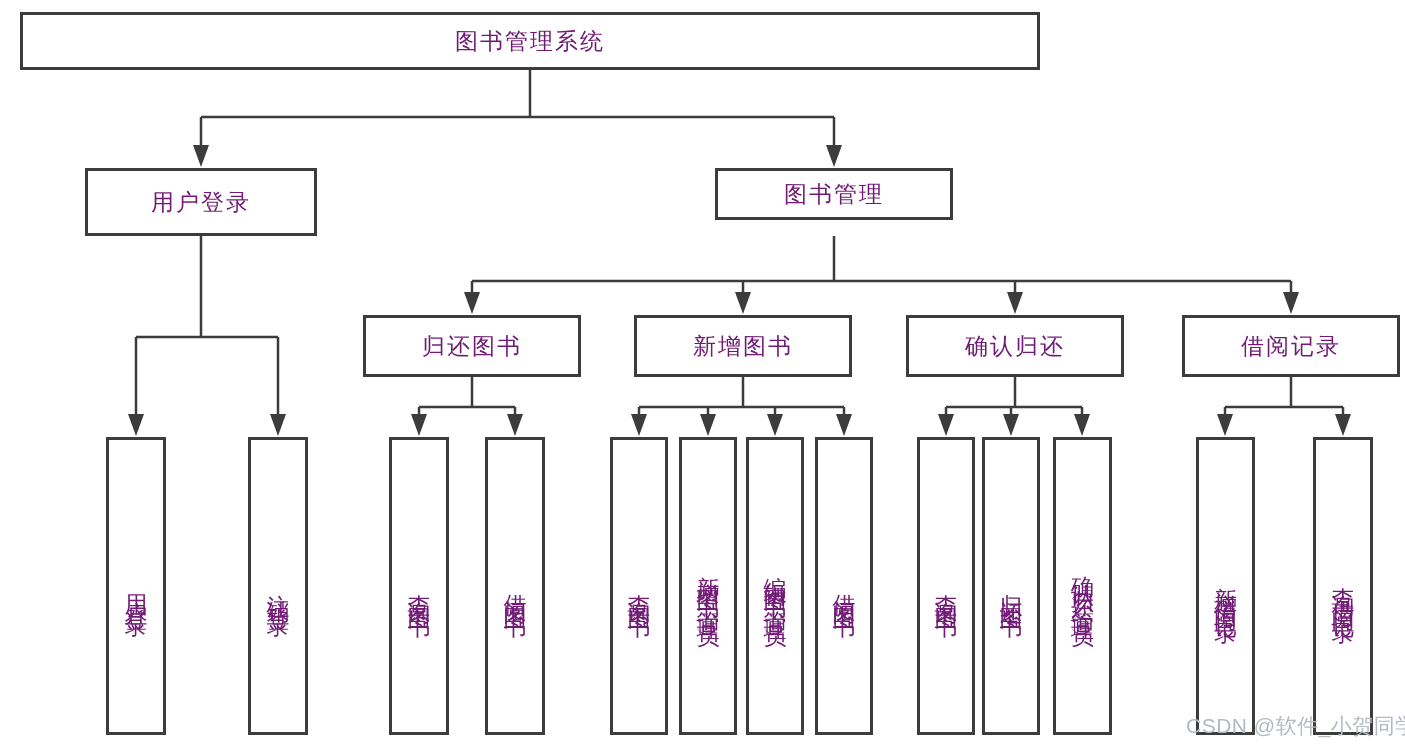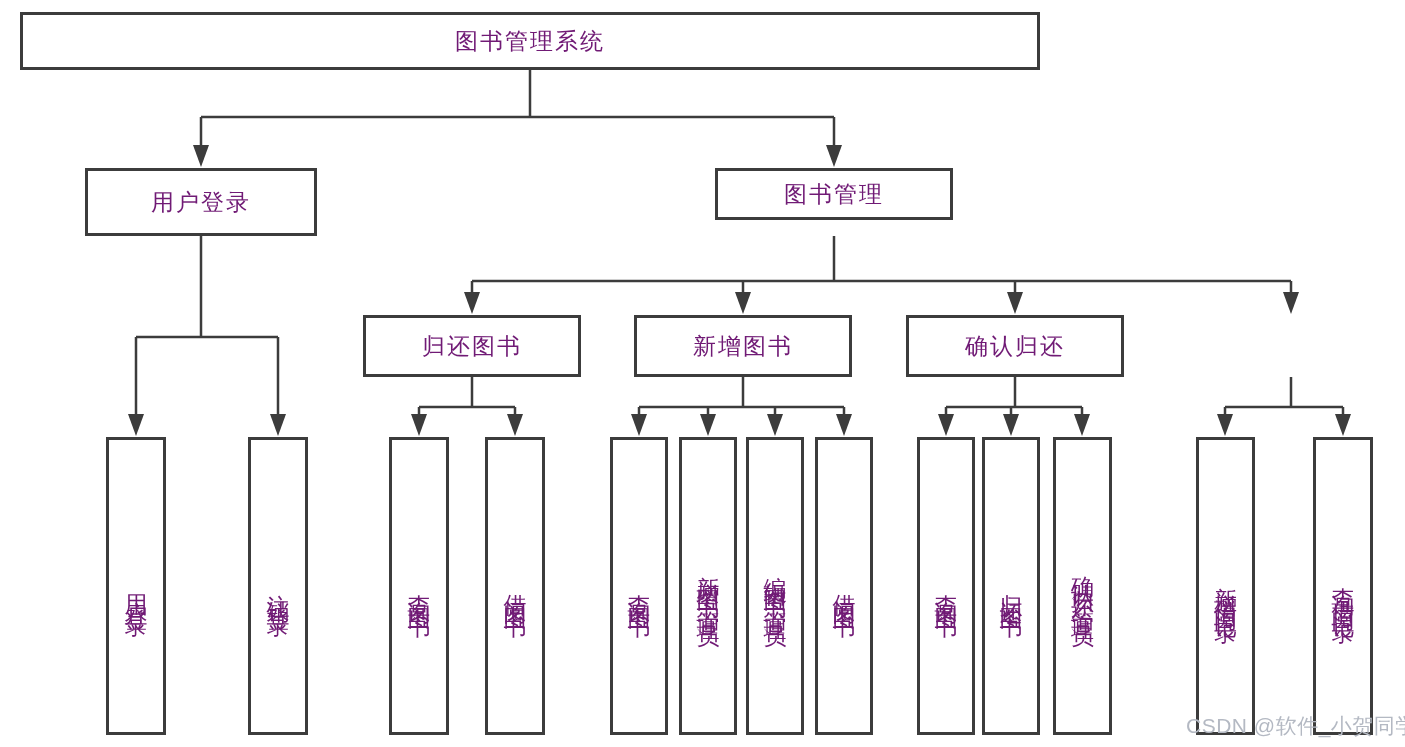--- a/index.html
+++ b/index.html
@@ -104,20 +104,23 @@
 
   <div class="node h" style="left:363px;top:315px;width:218px;height:62px">
     <span class="lbl">归还图书</span>
   </div>
   <div class="node h" style="left:634px;top:315px;width:218px;height:62px">
     <span class="lbl">新增图书</span>
   </div>
   <div class="node h" style="left:906px;top:315px;width:218px;height:62px">
     <span class="lbl">确认归还</span>
   </div>
+  <div class="node h" style="left:1182px;top:315px;width:218px;height:62px">
+    <span class="lbl">借阅记录</span>
+  </div>
 
   <div class="node v" style="left:106px;top:437px;width:60px;height:298px">
     <span class="lbl">用户登录</span>
   </div>
   <div class="node v" style="left:248px;top:437px;width:60px;height:298px">
     <span class="lbl">注销登录</span>
   </div>
 
   <div class="node v" style="left:389px;top:437px;width:60px;height:298px">
     <span class="lbl">查询图书</span>

